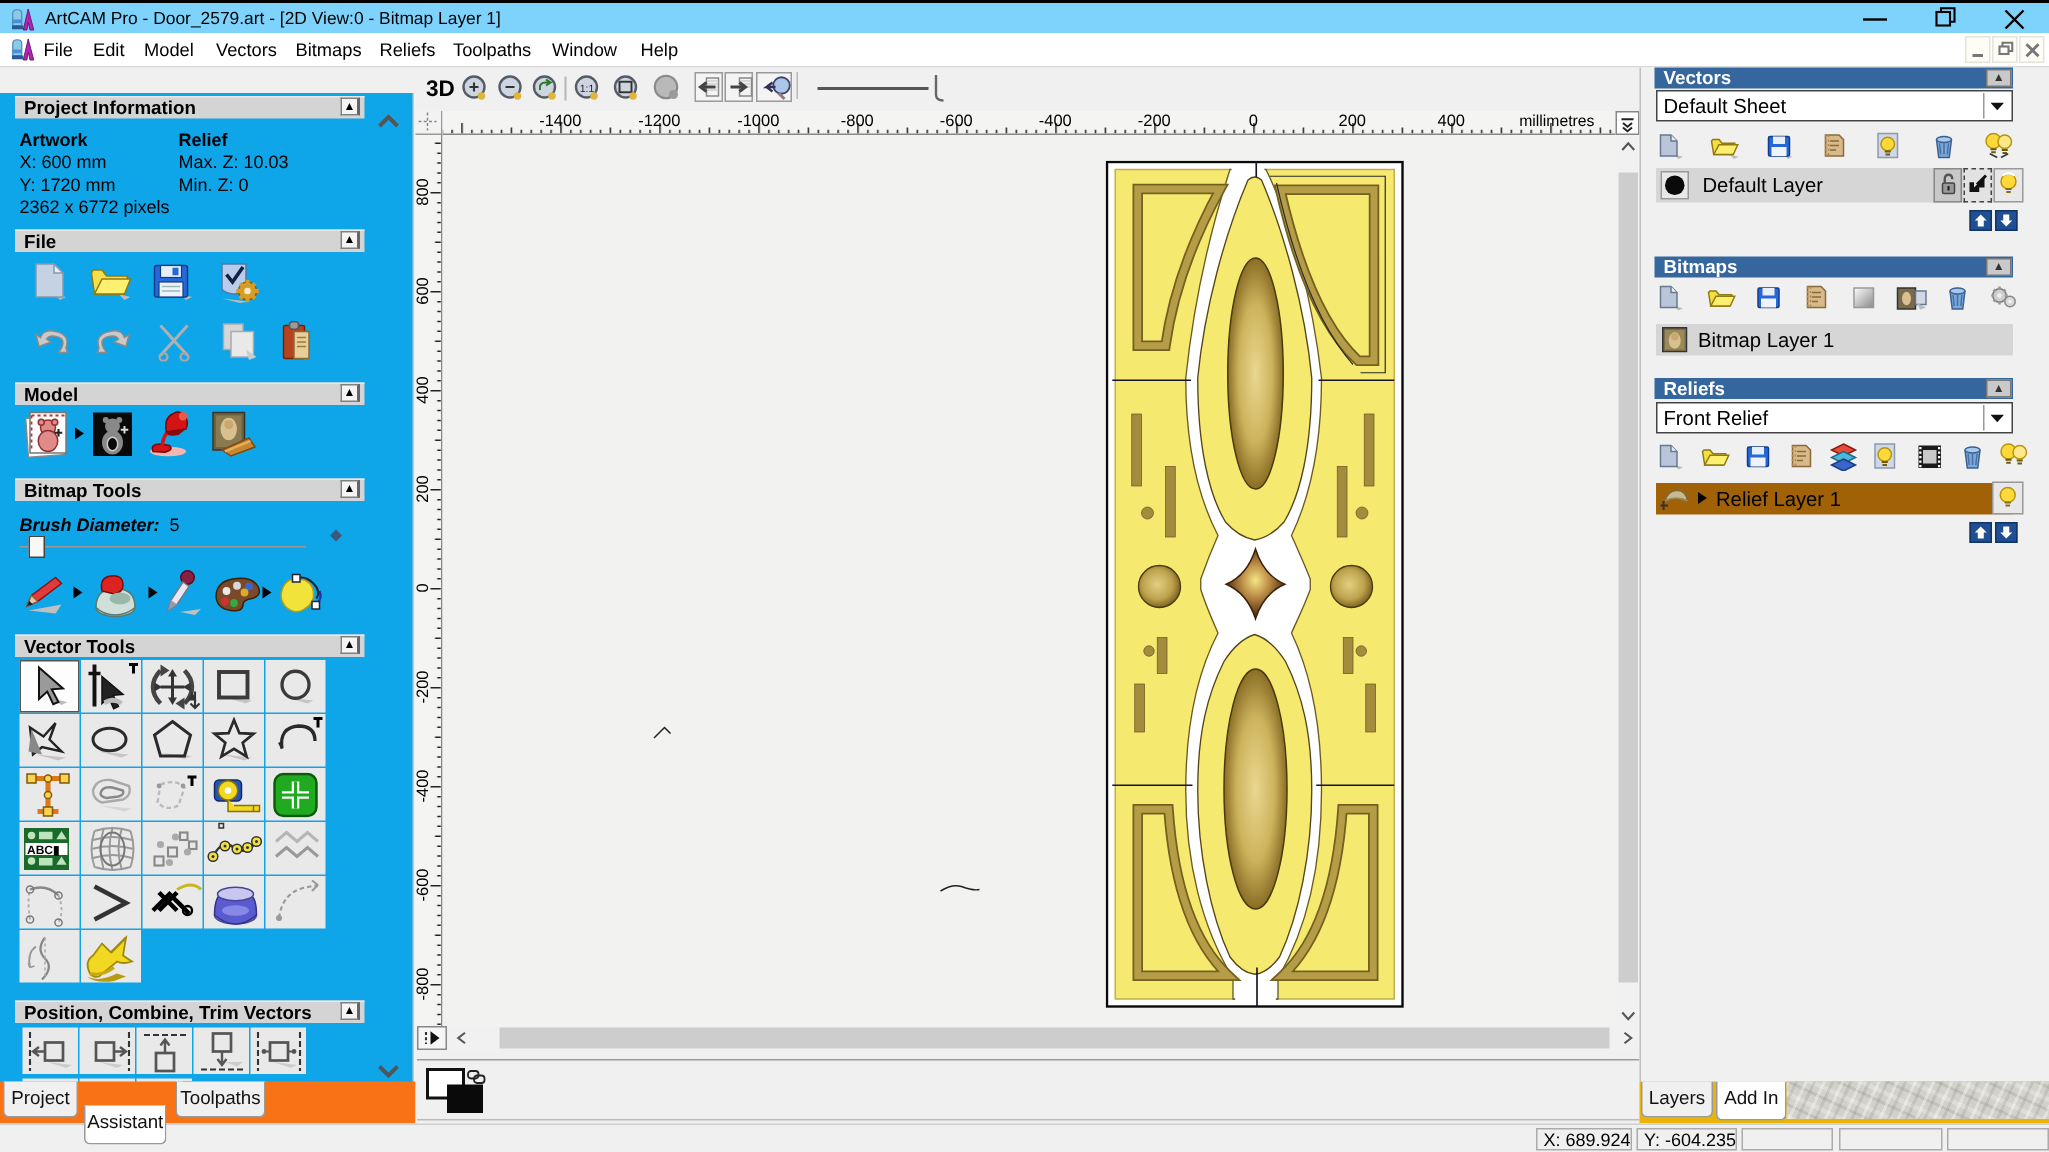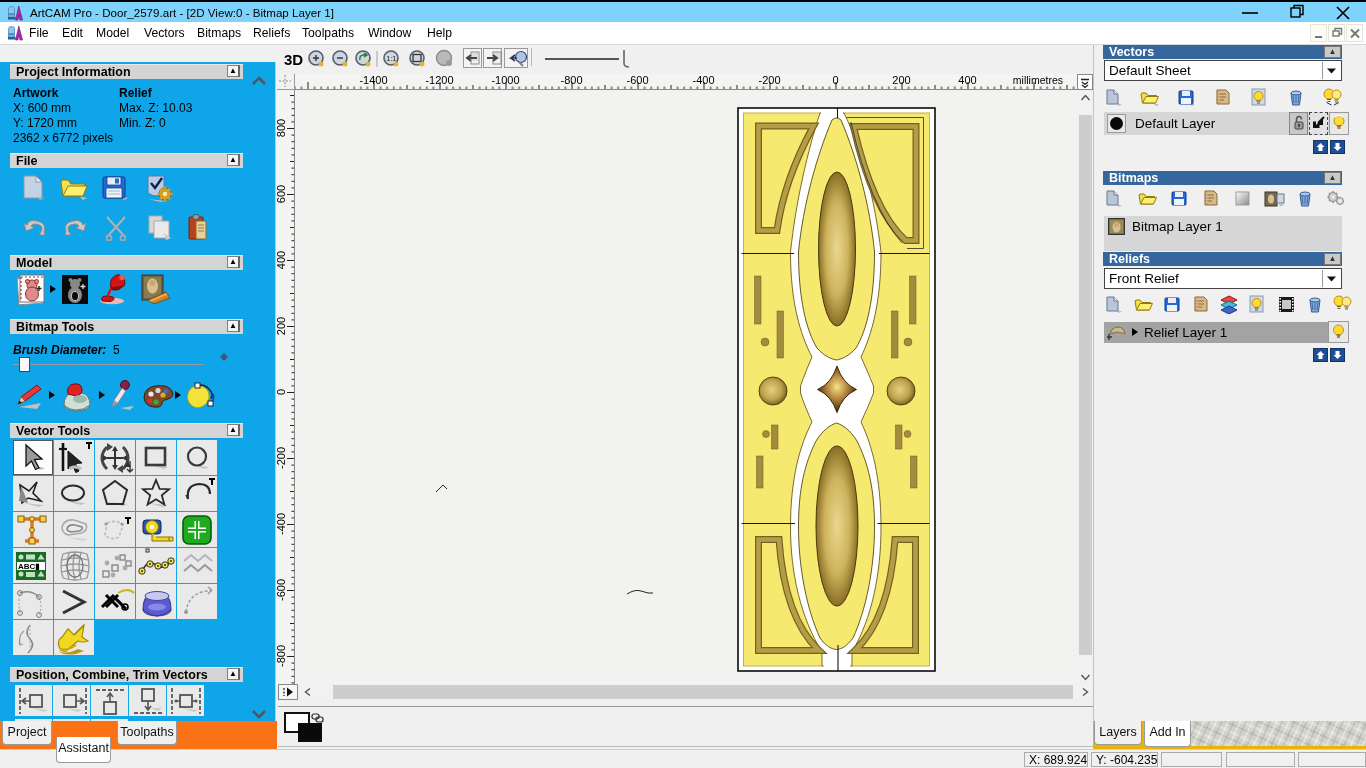--- a/index.html
+++ b/index.html
@@ -951,21 +951,21 @@
     <svg class="abs" style="left:232px;top:1px" width="20" height="19" viewBox="0 0 20 19">
         <circle cx="7" cy="8" r="4.5" fill="#cfcfcf" stroke="#777"></circle>
         <circle cx="7" cy="8" r="1.5" fill="#f0f0f0"></circle>
         <g stroke="#9a9a9a" stroke-width="1.8">
           <path d="M7 2 V4 M7 12 V14 M1.5 8 H3.5 M10.5 8 H12.5 M3 4 L4.4 5.4 M9.6 10.6 L11 12 M11 4 L9.6 5.4 M4.4 10.6 L3 12"></path>
         </g>
         <circle cx="14" cy="12" r="3.5" fill="#d8d8d8" stroke="#888"></circle>
         <circle cx="14" cy="12" r="1.2" fill="#f0f0f0"></circle>
       </svg>
   </div>
-  <div class="abs" style="left:10px;top:171px;width:238px;height:35px;background:#d6d6d6">
+  <div class="abs" style="left:10px;top:171px;width:238px;height:21px;background:#d6d6d6">
     <svg class="abs" style="left:4px;top:2px" width="17" height="17" viewBox="0 0 17 17">
         <rect x="0.5" y="0.5" width="16" height="16" fill="#7a6a4a" stroke="#333"></rect>
         <rect x="2" y="2" width="13" height="13" fill="#9a8a5a"></rect>
         <ellipse cx="8.5" cy="9" rx="4" ry="5.5" fill="#d8c090"></ellipse>
         <circle cx="8.5" cy="6.5" r="2.5" fill="#caa870"></circle>
       </svg>
     <div class="abs" style="left:28px;top:3px;font-size:13.5px">Bitmap Layer 1</div>
   </div>
 
   <div class="abs" style="left:9px;top:207px;width:239px;height:14px;background:#35679e;color:#fff;font-weight:bold;font-size:12.5px;line-height:14px;padding-left:6px;box-sizing:border-box">Reliefs</div>
@@ -1025,21 +1025,21 @@
         <path d="M4 5 L5.5 17 H12.5 L14 5" fill="#7aa8dd" stroke="#3a6090"></path>
         <ellipse cx="9" cy="5" rx="5" ry="2" fill="#a8c8ee" stroke="#3a6090"></ellipse>
         <path d="M6 7.5 L6.8 15 M9 7.5 V15 M12 7.5 L11.2 15" stroke="#4a70a0"></path>
       </svg>
     <svg class="abs" style="left:238px;top:0px" width="21" height="20" viewBox="0 0 21 20">
         <circle cx="7" cy="7" r="5" fill="#ffd83a" stroke="#b8950a"></circle>
         <circle cx="14.5" cy="7.5" r="4.5" fill="#ffe88a" stroke="#b8950a"></circle>
         <path d="M5 12.5 H9 M5.5 14.5 H8.5 M12.5 13 H16.5 M13 15 H16" stroke="#6a5a10" stroke-width="1.2"></path>
       </svg>
   </div>
-  <div class="abs" style="left:10px;top:277px;width:238px;height:21px;background:#a3a3a3">
+  <div class="abs" style="left:10px;top:277px;width:238px;height:21px;background:#a16207">
     <svg class="abs" style="left:3px;top:2px" width="20" height="17" viewBox="0 0 20 17">
         <path d="M3 10 Q5 3 11 3 Q17 3 18 10 Q12 7 3 10 Z" fill="#c9b98e" stroke="#7a6a40"></path>
         <path d="M3 10 Q10 6 18 10" fill="none" stroke="#9a8a60"></path>
         <path d="M2 10 V16 M-1 13 H5" stroke="#333" stroke-width="1.4"></path>
       </svg>
     <svg class="abs" style="left:27px;top:5px" width="8" height="10" viewBox="0 0 8 10">
         <path d="M1 1 L7 5 L1 9 Z" fill="#000"></path>
       </svg>
     <div class="abs" style="left:40px;top:3px;font-size:13.5px">Relief Layer 1</div>
     <div class="abs" style="left:224px;top:-1px;width:21px;height:22px;background:#e8e8e8;border:1px solid #999;box-sizing:border-box">

